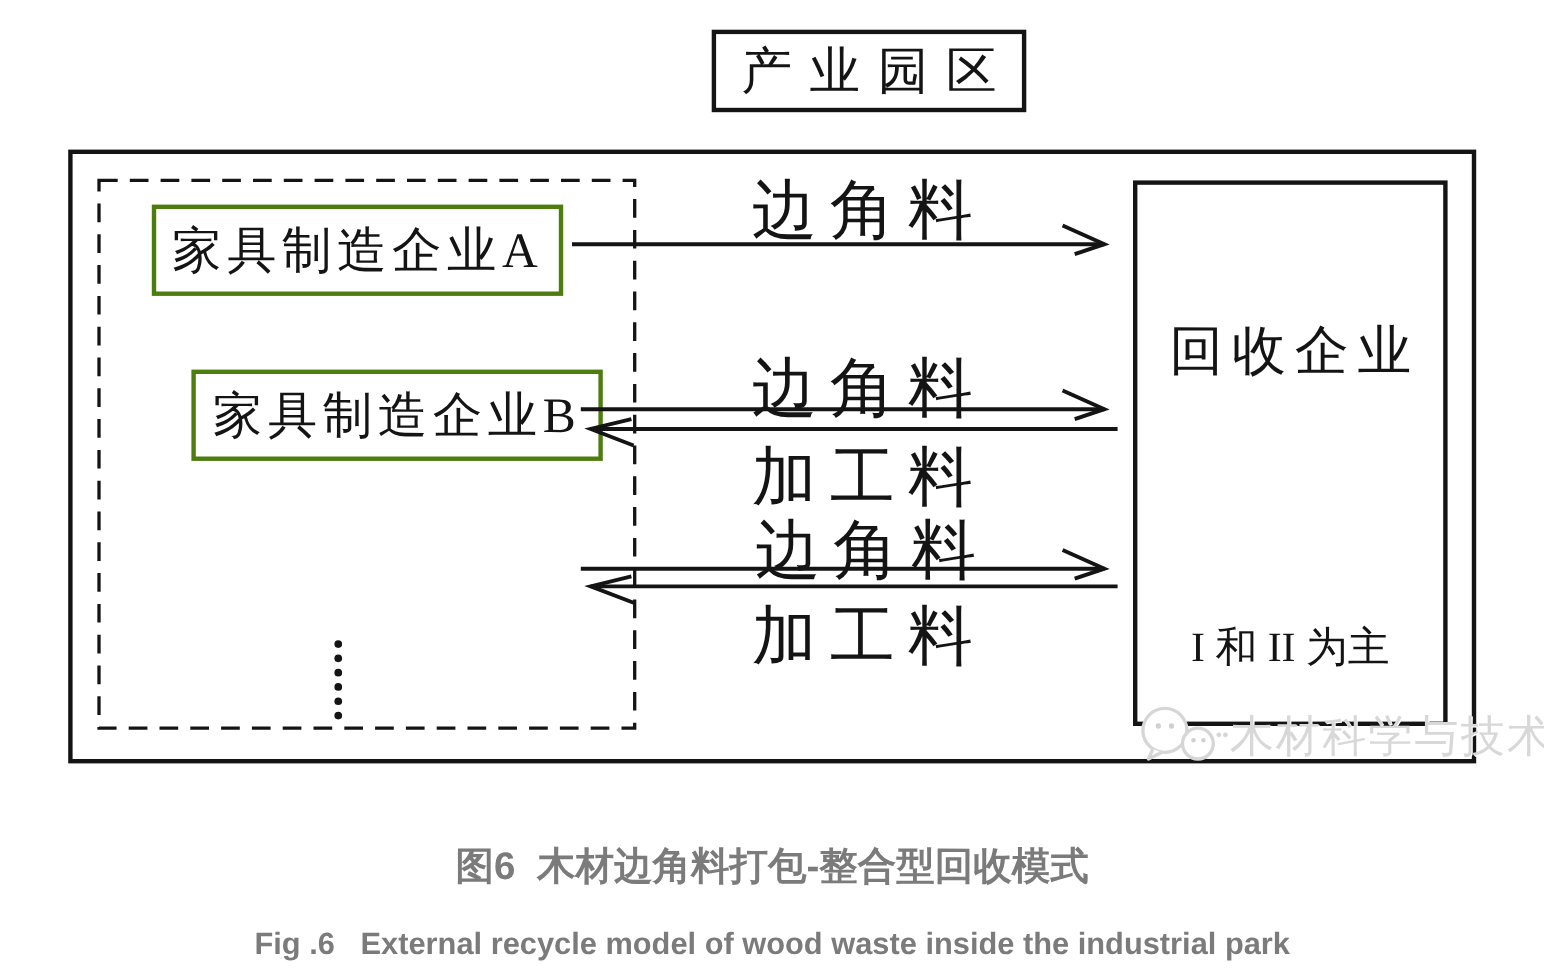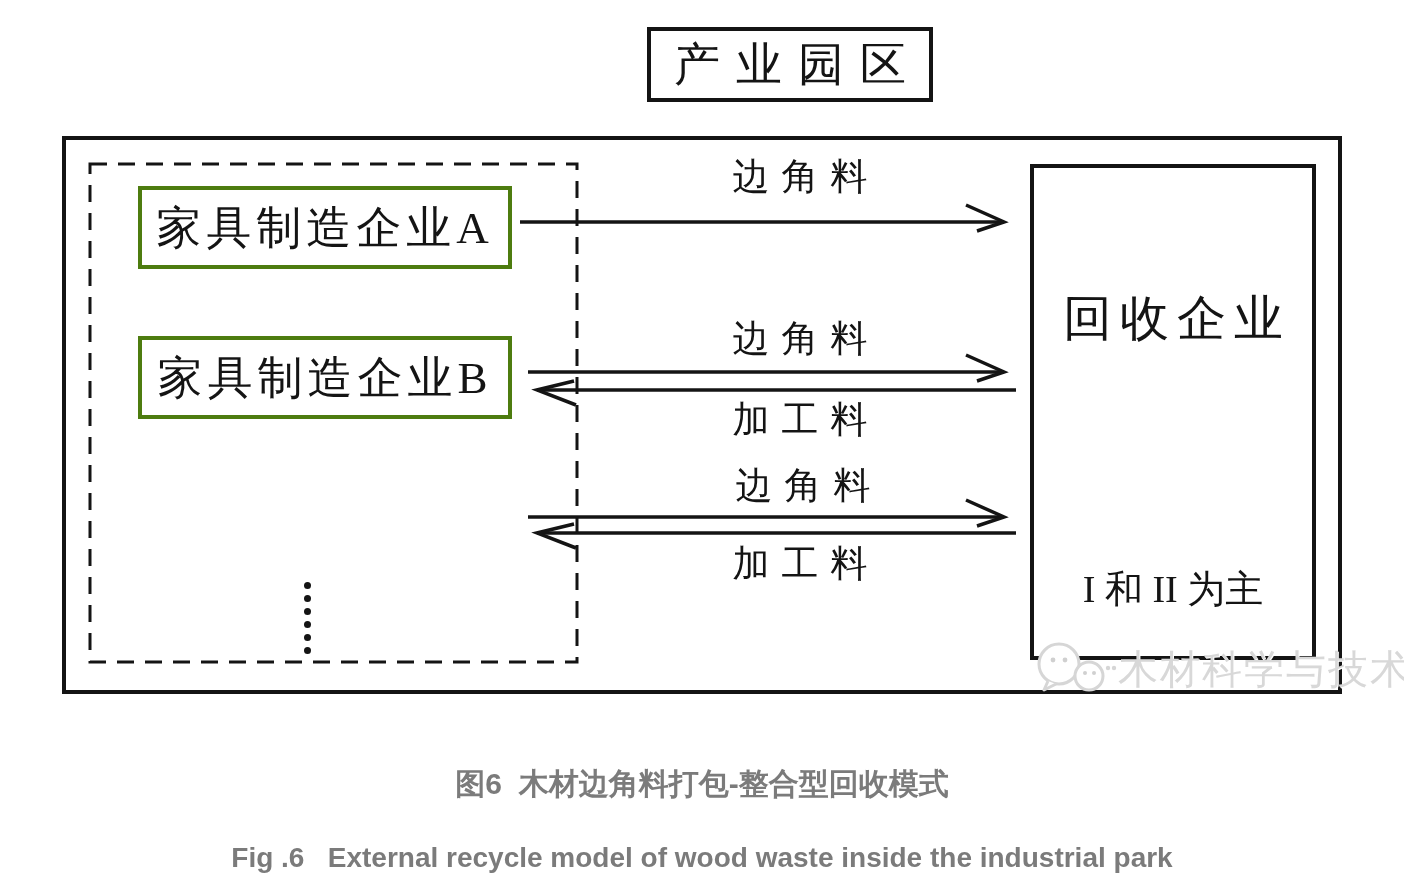--- a/index.html
+++ b/index.html
@@ -16,38 +16,37 @@
   }
   .outer-box{
     left:62px;top:136px;width:1280px;height:558px;box-sizing:border-box;
     border:4px solid #141414;z-index:1;
   }
   .ent-box{
     left:138px;width:374px;height:83px;box-sizing:border-box;border:4px solid #4d7c0f;
     display:flex;align-items:center;justify-content:center;
     font-size:45px;letter-spacing:5px;background:#fff;z-index:3;
   }
-  .ent-a{top:186px;} .ent-b{top:336px;} .ent-c{top:478px;}
+  .ent-a{top:186px;} .ent-b{top:336px;margin-left:36px;} .ent-c{top:478px;}
   .recycle-box{
     left:1030px;top:164px;width:286px;height:496px;box-sizing:border-box;
     border:4px solid #141414;z-index:3;background:#fff;
     display:flex;flex-direction:column;align-items:center;gap:48px;
   }
   .recycle-title{margin-top:118px;font-size:49px;letter-spacing:8px;text-indent:8px;}
   .recycle-lines{margin-top:58px;font-size:38px;line-height:1.38;text-align:center;white-space:pre;}
   
   .vdots{left:304px;top:582px;display:flex;flex-direction:column;gap:6px;z-index:3;}
   .vdots span{width:7px;height:7px;border-radius:50%;background:#141414;}
   
   .overlay{left:0;top:0;width:1404px;height:884px;z-index:4;pointer-events:none;}
   
   .flow-label{
-    transform:translateX(-50%);font-size:37px;letter-spacing:12px;white-space:pre;
+    transform:translateX(-50%);font-size:59px;letter-spacing:12px;white-space:pre;
     z-index:5;
-    margin-left:16px;
   }
   .lab-a{left:790px;top:152px;}
   .lab-b-top{left:790px;top:314px;}
   .lab-b-bot{left:790px;top:395px;}
   .lab-c-top{left:793px;top:461px;}
   .lab-c-bot{left:790px;top:539px;}
   
   .watermark{
     left:1032px;top:638px;display:flex;align-items:center;z-index:6;
     color:#d6d6d6;
@@ -55,21 +54,21 @@
   .watermark-text{
     font-size:40px;letter-spacing:2px;white-space:nowrap;
     color:#d8d8d8;text-shadow:1px 1px 0 #ffffff;
     font-family:"Liberation Serif","DejaVu Serif",serif;
   }
   
   .caption{
     left:0;width:1404px;text-align:center;color:#7b7b7b;font-weight:700;
     font-family:"Liberation Sans","DejaVu Sans",sans-serif;white-space:pre;
   }
-  .caption-zh{top:764px;font-size:30px;}
+  .caption-zh{top:764px;font-size:35px;}
   .caption-en{top:842px;font-size:28px;}
 </style>
 </head>
 <body>
 
 <div class="page">
 
   <div class="abs title-box">
     <span>产业园区</span>
   </div>

